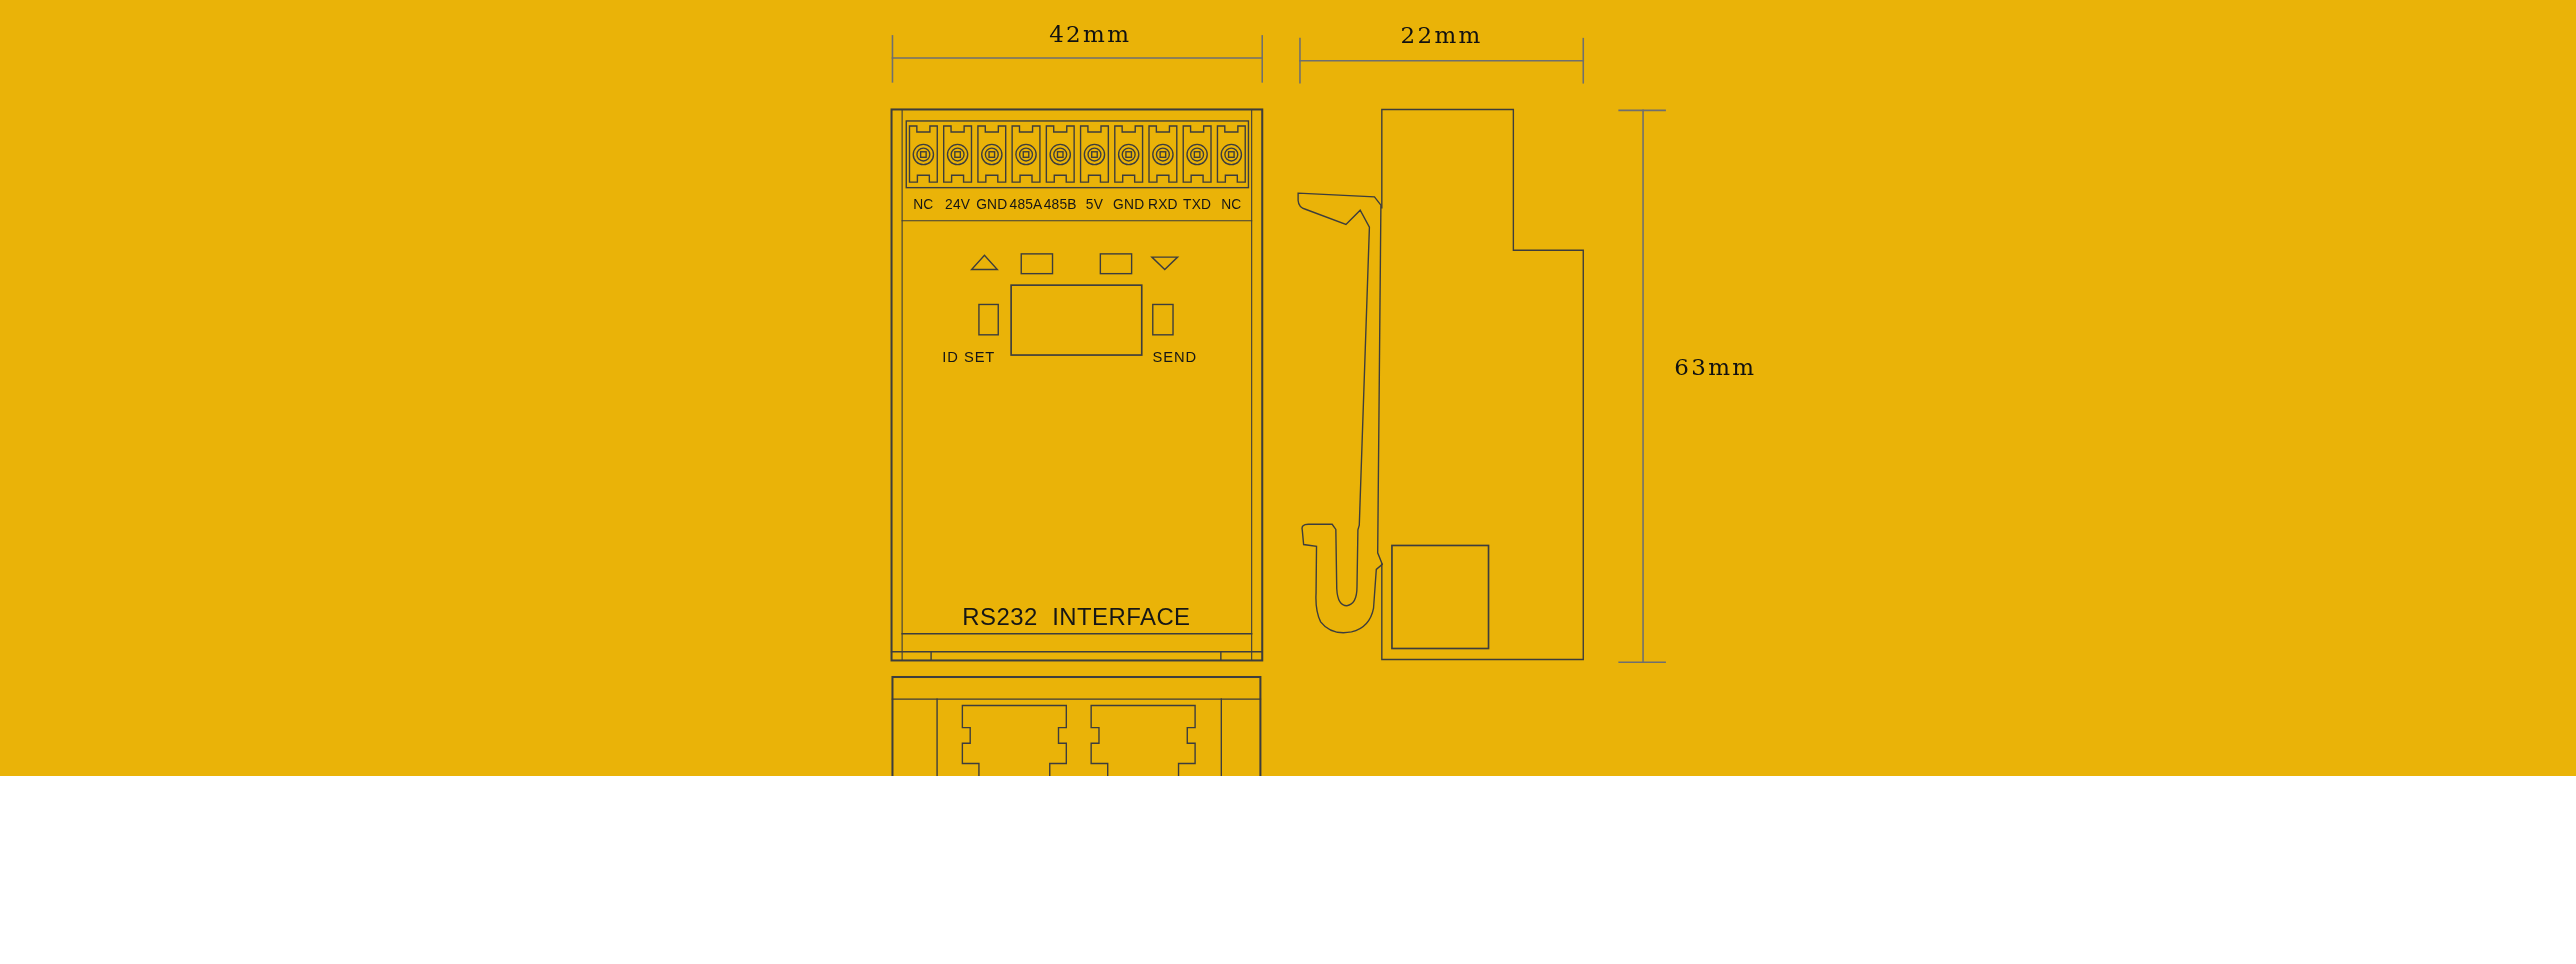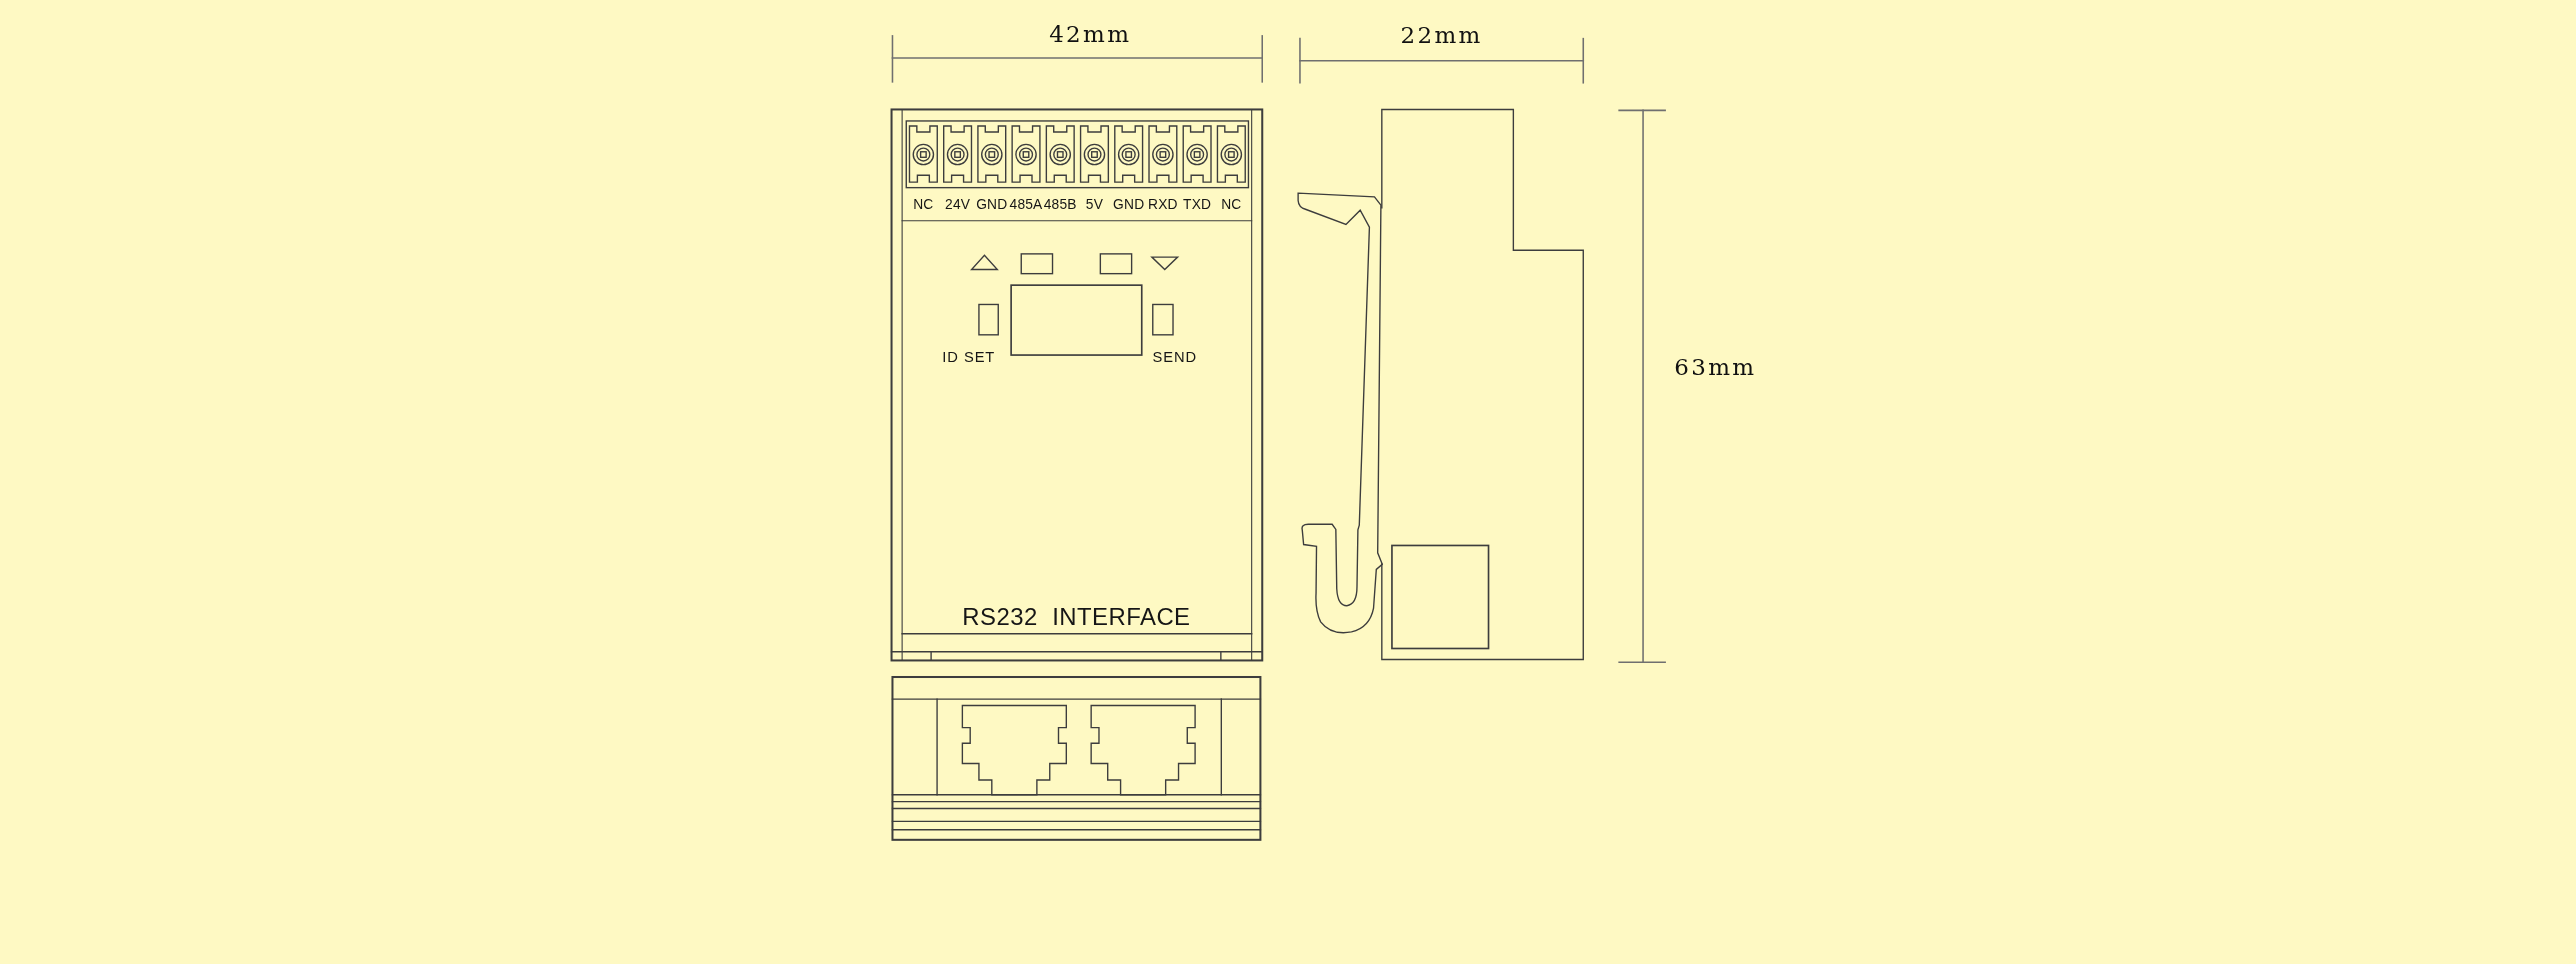--- a/index.html
+++ b/index.html
@@ -1,16 +1,16 @@
 <!DOCTYPE html>
 <html style="font-size:14.7px"><head>
 <meta charset="utf-8">
 <style>
   html,body{margin:0;padding:0;background:#ffffff;}
-  .canvas-wrap{width:2576px;height:964px;background:#fef9c3;position:relative;}
+  .canvas-wrap{width:2576px;height:776px;background:#eab308;position:relative;}
   svg{display:block;}
   .ln{fill:none;stroke:#3d3d3d;stroke-width:1.5;stroke-linejoin:miter;stroke-linecap:square;}
   .ln2{stroke-width:2.2;}
   .ln18{stroke-width:1.8;}
   .thin{stroke-width:1.2;}
   .dim{fill:none;stroke:#6f6f6f;stroke-width:1.7;stroke-linecap:square;}
   text{fill:#161616;}
   .devtext{font-family:"Liberation Sans",sans-serif;}
   .termtext{font-size:15px;letter-spacing:0.2px;}
   .smalltext{font-size:16px;letter-spacing:1px;}

